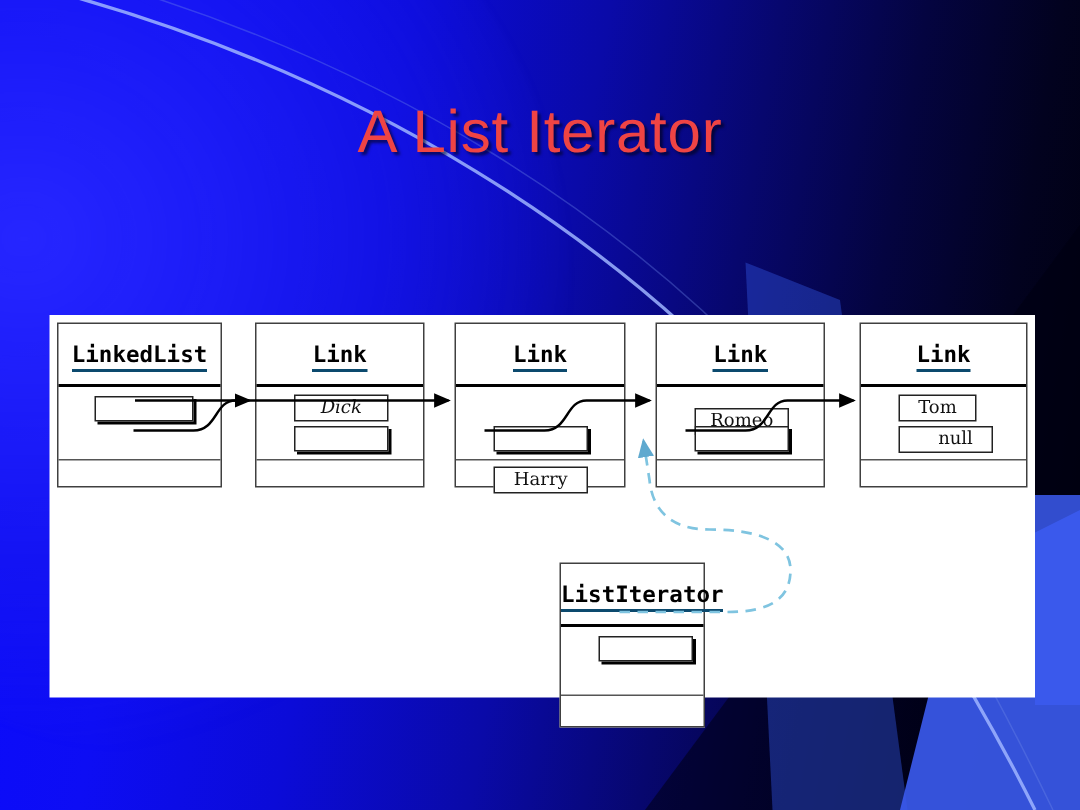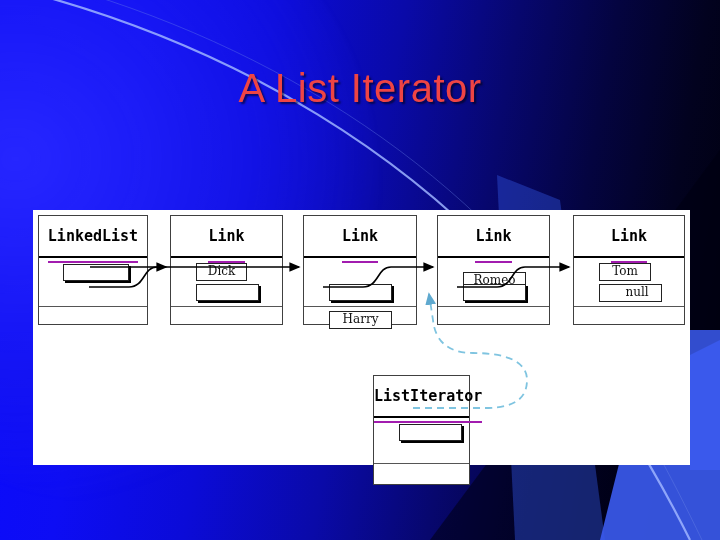--- a/index.html
+++ b/index.html
@@ -83,22 +83,22 @@
     height: 40px;
     line-height: 40px;
     text-align: center;
     font-family: "DejaVu Sans Mono", "Liberation Mono", monospace;
     font-size: 15px;
     font-weight: bold;
     color: #000;
     border-bottom: 2px solid #000;
   }
   .uml-title span {
-    border-bottom: 2px solid #a21caf;
-    padding-bottom: 16px;
+    border-bottom: 2px solid #0c4a6e;
+    padding-bottom: 1px;
   }
   .uml-mid-divider {
     position: absolute;
     left: 0;
     right: 0;
     height: 0;
     border-top: 1.5px solid #555;
   }
   
   .field {
@@ -151,21 +151,21 @@
       </div>
       <div class="uml-mid-divider" style="top:90px;"></div>
       <div class="field shadow" style="left:24px; top:48px; width:66px; height:17px;"></div>
     </div>
 
     <div class="uml-box" style="left:137px; top:5px; width:113px; height:110px;">
       <div class="uml-title">
         <span>Link</span>
       </div>
       <div class="uml-mid-divider" style="top:90px;"></div>
-      <div class="field" style="left:25px; top:47px; width:51px; height:18px;">Dick</div>
+      <div class="field" style="left:25px; top:47px; width:63px; height:18px;font-style:italic;">Dick</div>
       <div class="field shadow" style="left:25px; top:68px; width:63px; height:17px;"></div>
     </div>
 
     <div class="uml-box" style="left:270px; top:5px; width:114px; height:110px;">
       <div class="uml-title">
         <span>Link</span>
       </div>
       <div class="uml-mid-divider" style="top:90px;"></div>
       <div class="field" style="left:25px; top:47px; width:63px; height:18px;margin-top:48px;">Harry</div>
       <div class="field shadow" style="left:25px; top:68px; width:63px; height:17px;"></div>

